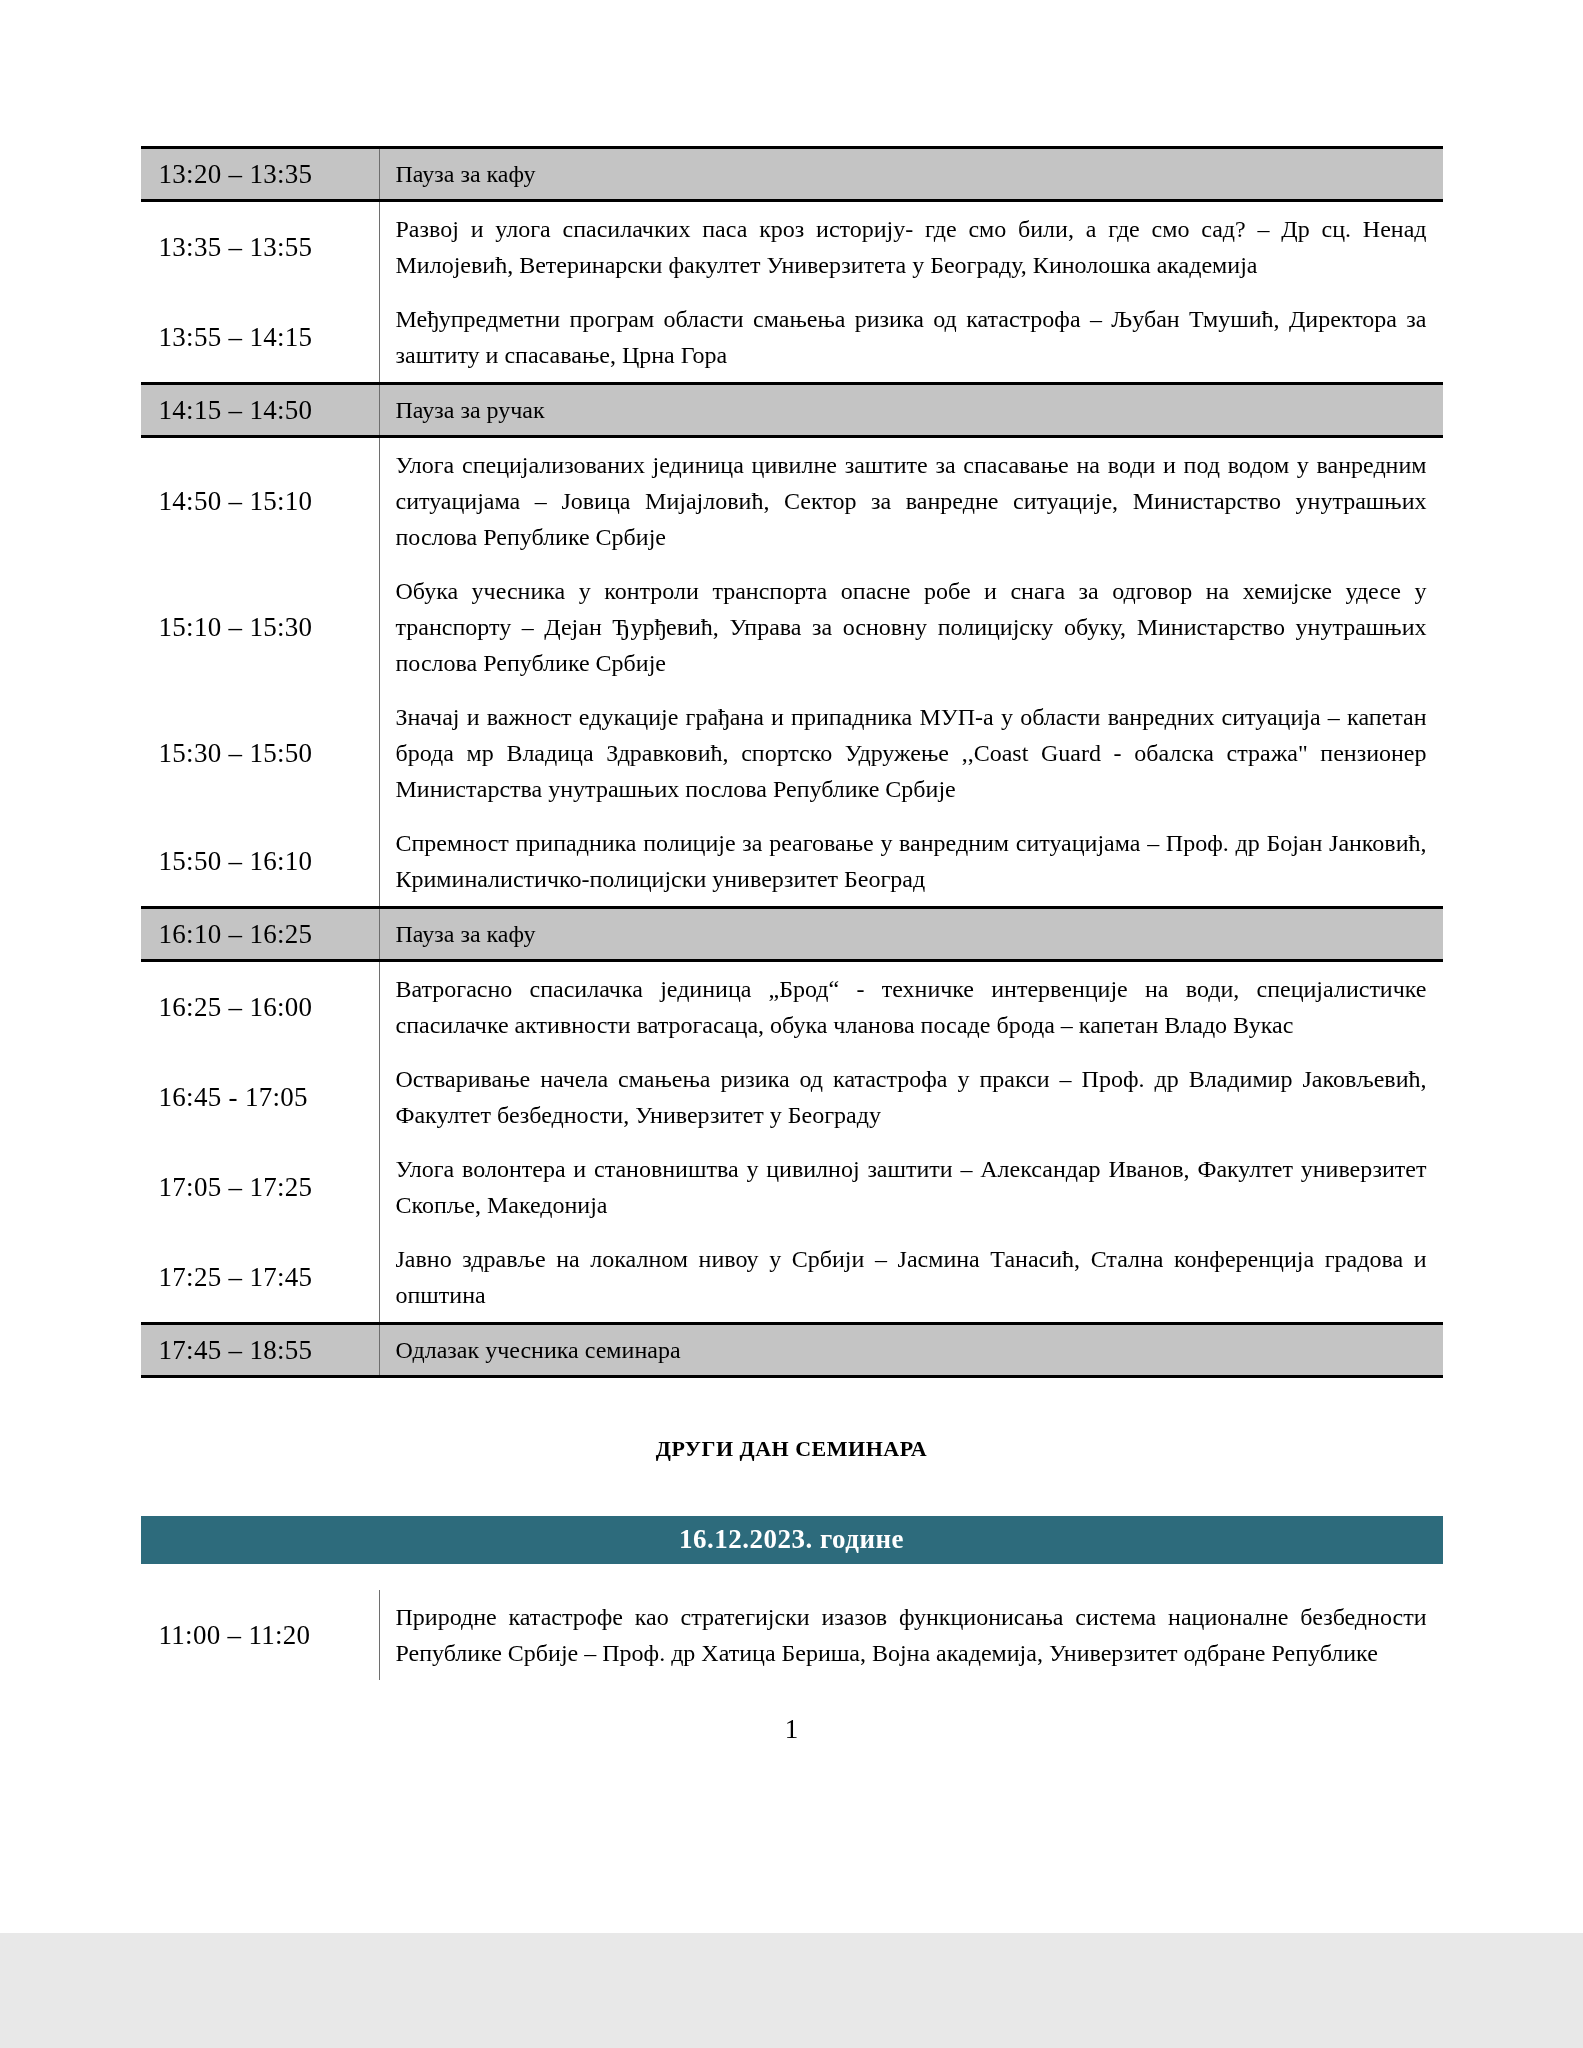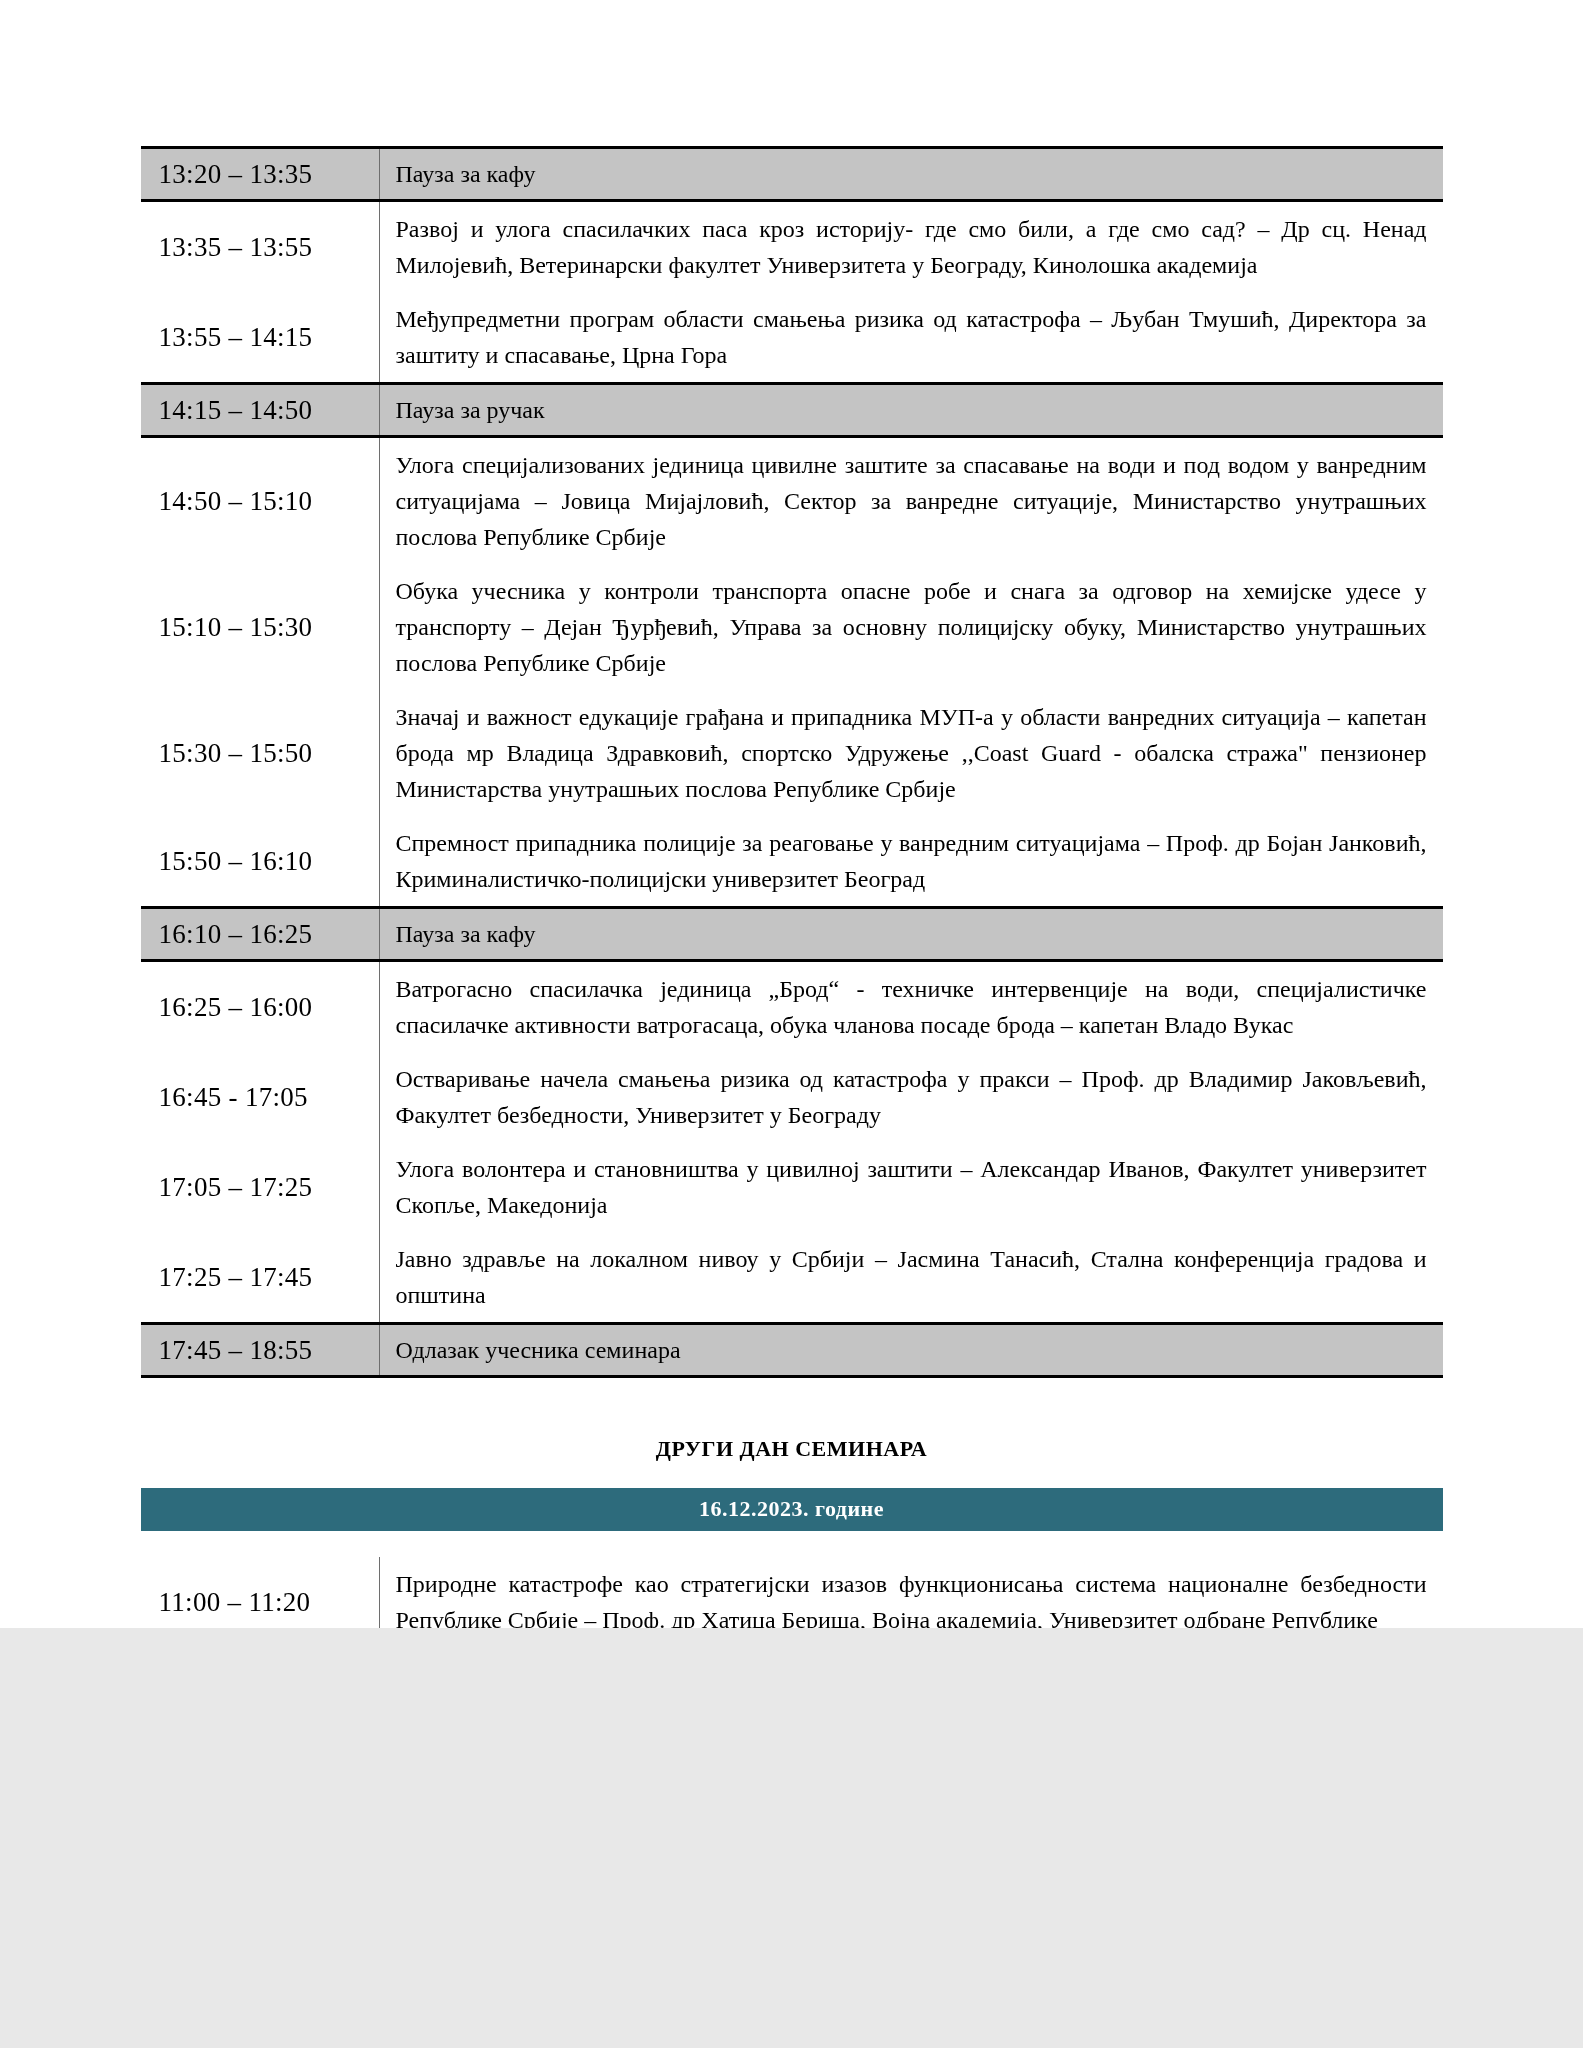--- a/index.html
+++ b/index.html
@@ -1,18 +1,18 @@
 <!DOCTYPE html>
 <html><head>
 <meta charset="utf-8">
 <style>
   html,body { margin:0; padding:0; background:#e8e8e8; }
   .page {
     position:relative;
-    width:1583px; height:1628px;
+    width:1583px; height:1933px;
     margin:0 auto;
     background:#ffffff;
     overflow:hidden;
     font-family:"Liberation Serif", serif;
     color:#000000;
   }
   .content { width:1302px; margin:0 auto; padding-top:146px; }
 
   .schedule-table { width:100%; }
   .row { display:flex; align-items:stretch; }
@@ -38,26 +38,26 @@
     display:flex; align-items:center;
     text-align:left; padding:7px 16px;
   }
 
   .day2-heading {
     margin:58px 0 0 0;
     text-align:center;
     font-size:22px; font-weight:bold; letter-spacing:0.5px;
   }
   .date-banner {
-    margin-top:26px;
+    margin-top:54px;
     background:#2d6b7c;
     color:#ffffff;
     text-align:center;
     font-weight:bold;
-    font-size:22px;
+    font-size:27px;
     padding:8px 0 9px 0;
     letter-spacing:0.5px;
   }
   .day2-table { margin-top:26px; }
   .day2-table .cell-desc { border-left:1px solid #6e6e6e; }
 
   .page-number {
     margin-top:34px;
     text-align:center;
     font-size:27px;

